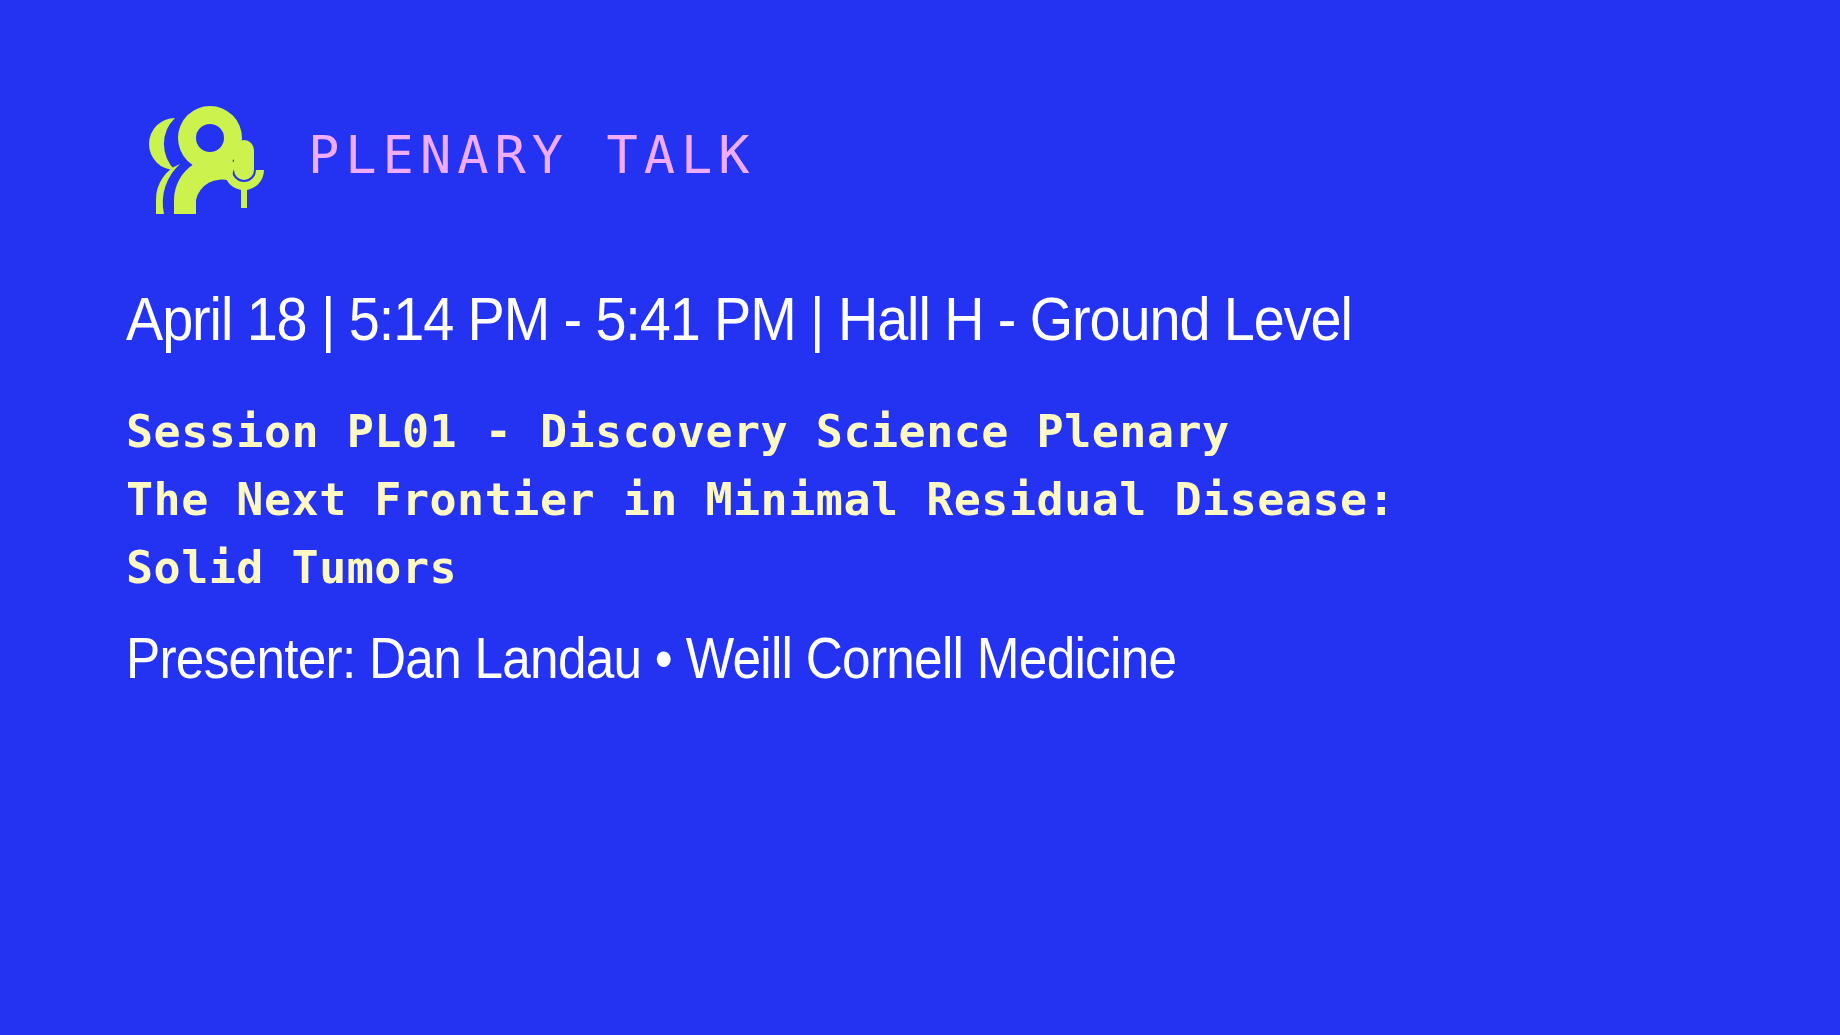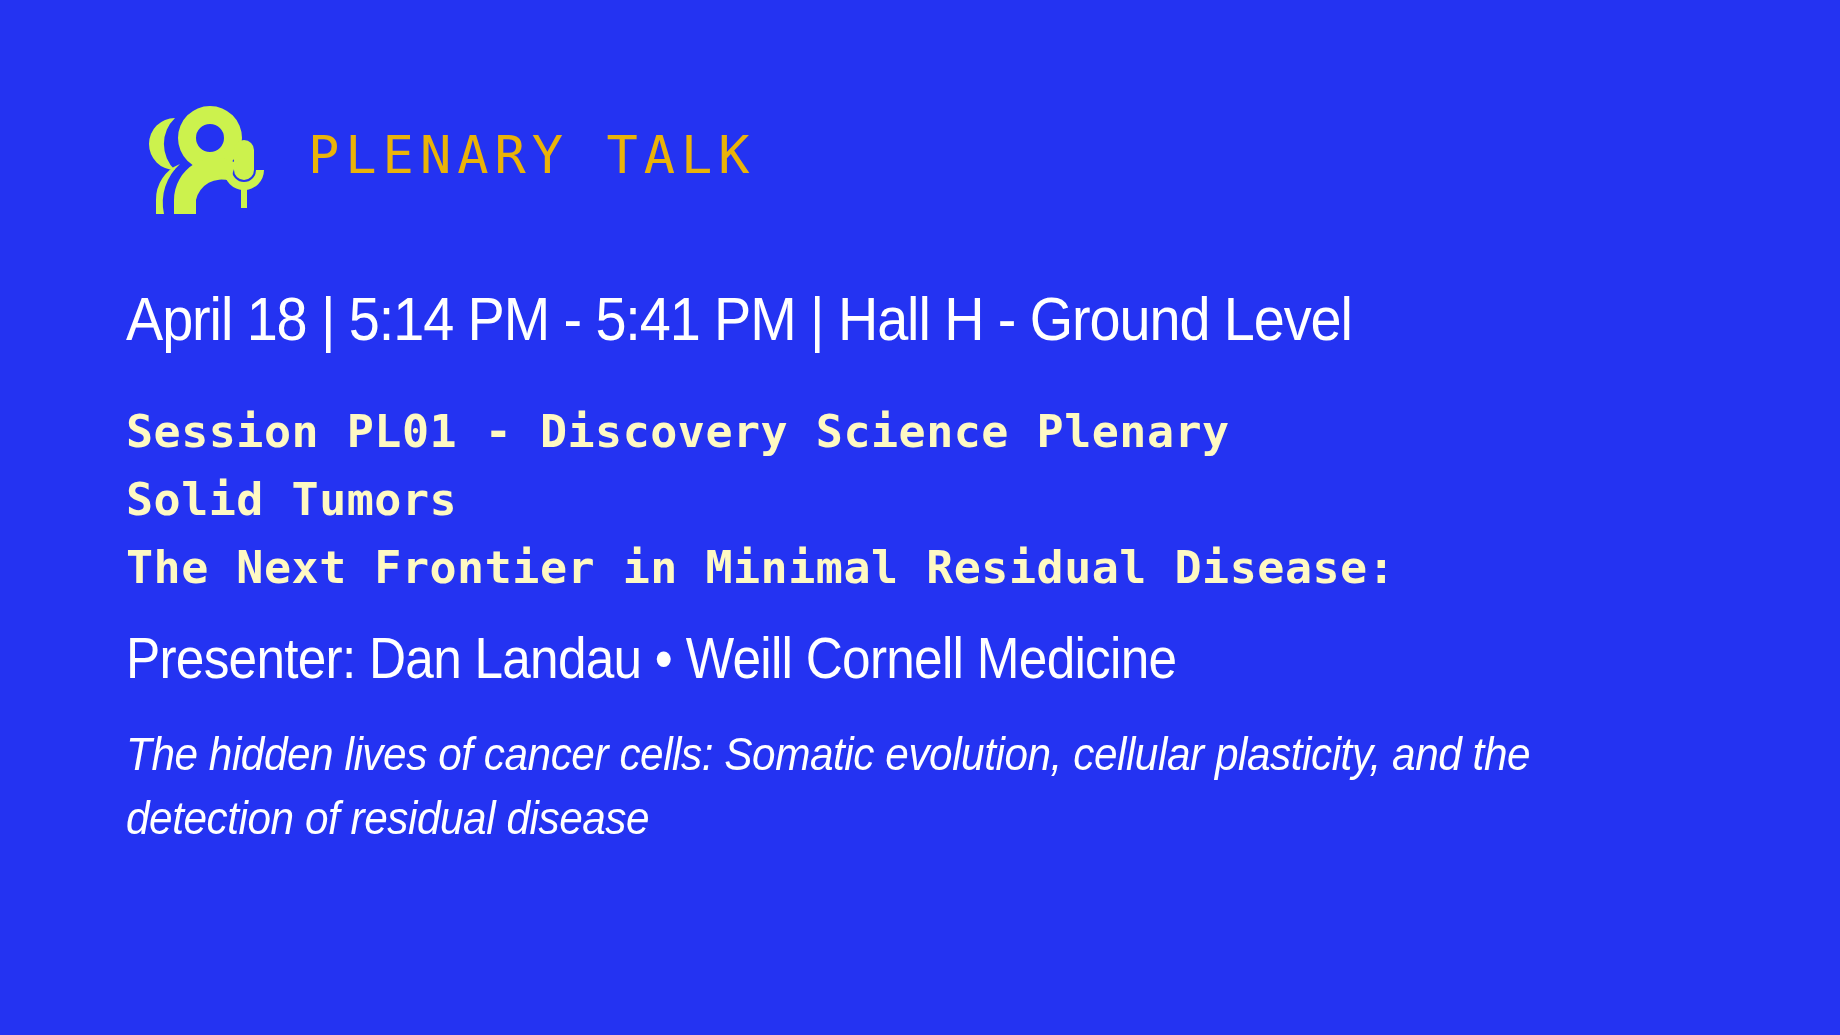--- a/index.html
+++ b/index.html
@@ -30,21 +30,21 @@
     align-items: center;
     gap: 38px;
   }
   .talk-icon {
     width: 152px;
     height: 118px;
     display: block;
     flex: 0 0 auto;
   }
   .eyebrow-label {
-    color: #eab308;
+    color: #f0abfc;
     font-family: "DejaVu Sans Mono", "Liberation Mono", monospace;
     font-size: 52px;
     font-weight: 300;
     letter-spacing: 6px;
     line-height: 1;
     white-space: nowrap;
   }
 
   
   .meta-line {
@@ -137,24 +137,20 @@
 
       <rect x="123" y="90" width="6" height="22" fill="#CCF24D"></rect>
     </svg>
     <div class="eyebrow-label">PLENARY TALK</div>
   </div>
 
   <div class="meta-line">April 18 | 5:14 PM - 5:41 PM | Hall H - Ground Level</div>
 
   <div class="session-block">
     <div class="session-line">Session PL01 - Discovery Science Plenary</div>
+    <div class="session-line">The Next Frontier in Minimal Residual Disease:</div>
     <div class="session-line">Solid Tumors</div>
-    <div class="session-line">The Next Frontier in Minimal Residual Disease:</div>
   </div>
 
   <div class="presenter-line">Presenter: Dan Landau • Weill Cornell Medicine</div>
 
-  <div class="abstract-block">
-    <div class="abstract-line">The hidden lives of cancer cells: Somatic evolution, cellular plasticity, and the</div>
-    <div class="abstract-line">detection of residual disease</div>
-  </div>
 
 </div>
 
 </body></html>

